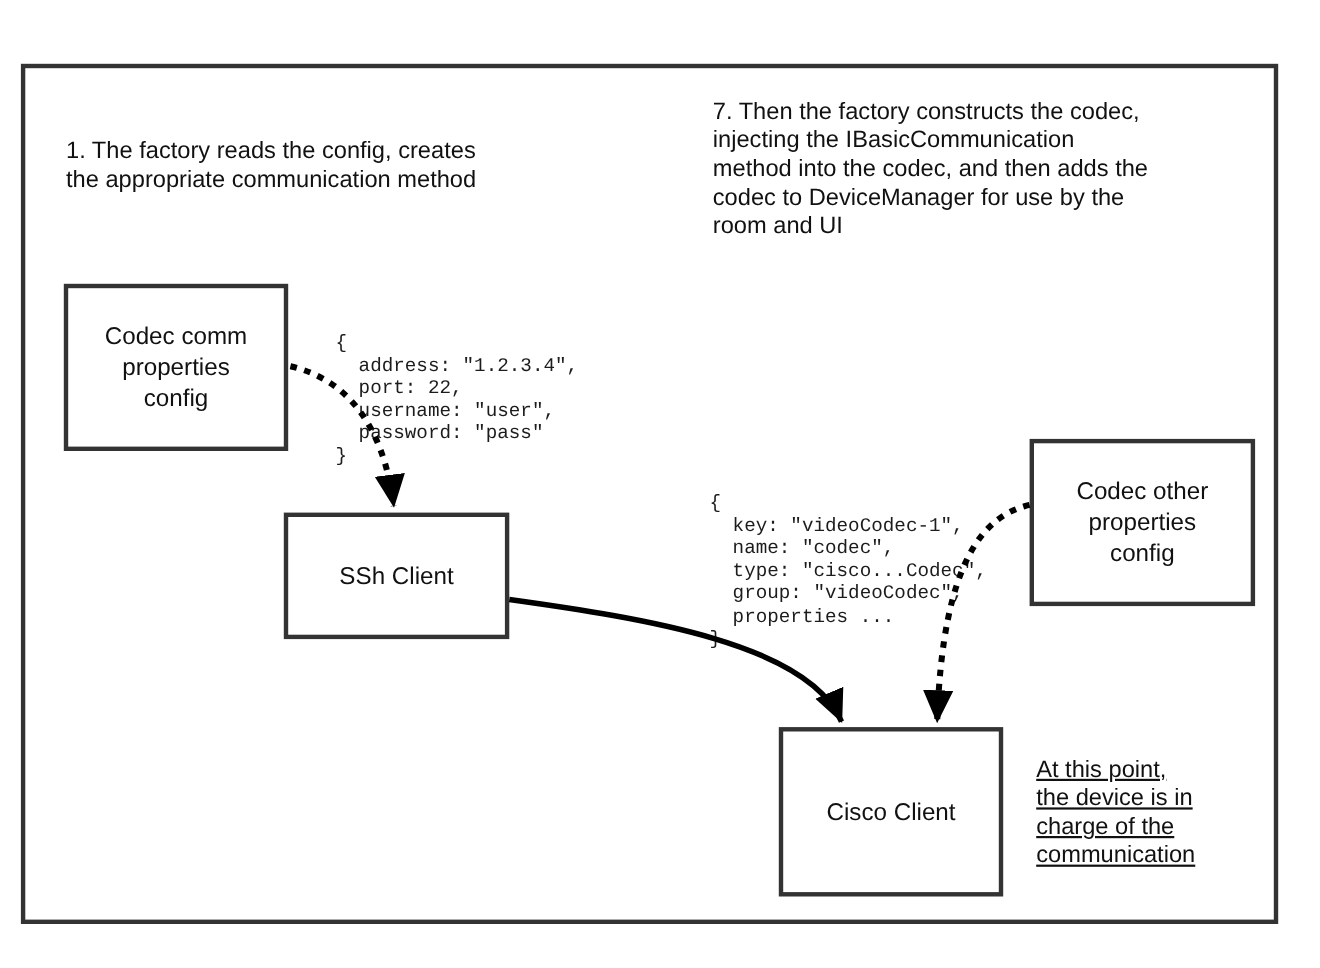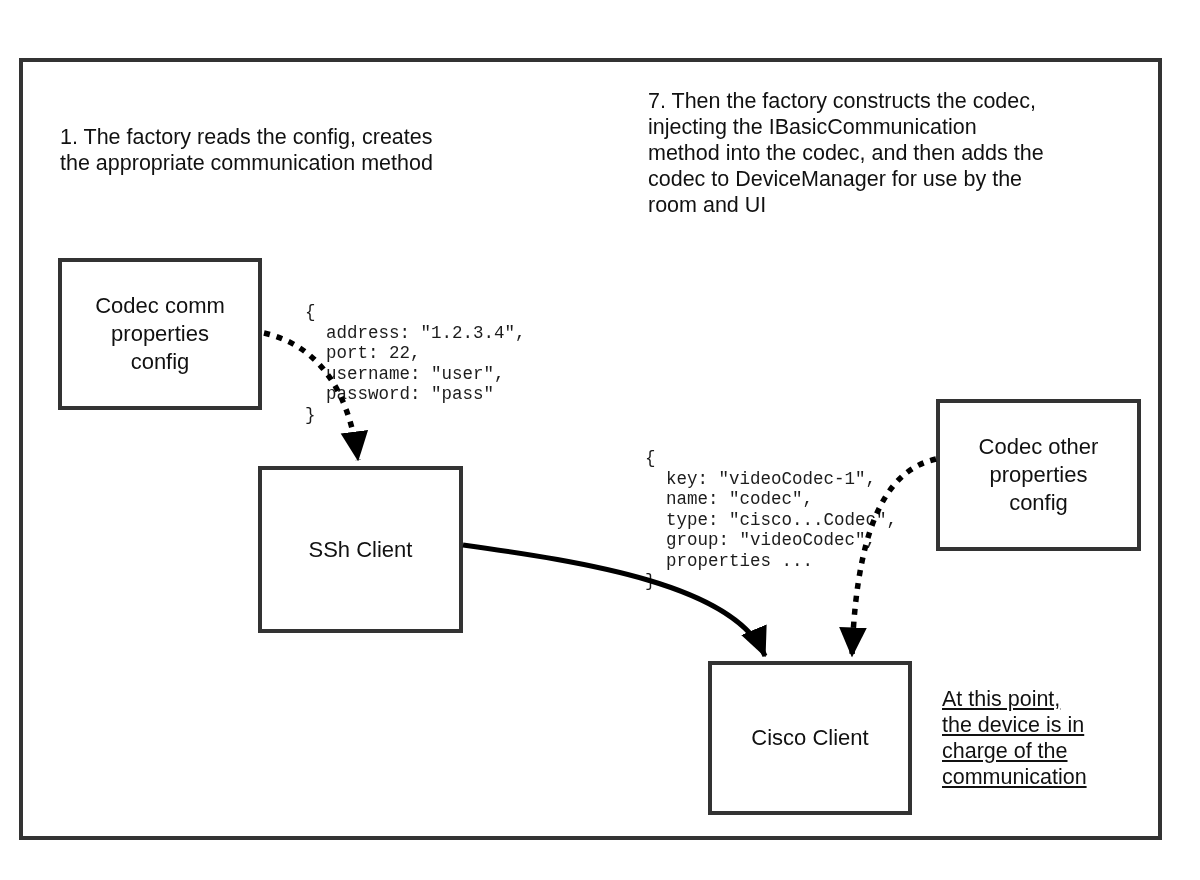--- a/index.html
+++ b/index.html
@@ -51,21 +51,21 @@
   }
   .code {
     position: absolute;
     white-space: pre;
     font-family: "Liberation Mono", "DejaVu Sans Mono", monospace;
     font-size: 17.5px;
     line-height: 20.5px;
     color: #1c1c1c;
   }
   #box-codec-comm   { left: 58px;  top: 258px; width: 204px; height: 152px; }
-  #box-ssh-client   { left: 258px; top: 466px; width: 205px; height: 167px; }
+  #box-ssh-client   { left: 258px; top: 466px; width: 205px; height: 115px; }
   #box-codec-other  { left: 936px; top: 384px; width: 205px; height: 152px; margin-top: 15px; }
   #box-cisco-codec  { left: 708px; top: 661px; width: 204px; height: 154px; }
 
   #note-step1   { left: 60px;  top: 88px;  width: 470px; margin-top: 36px; }
   #note-step2   { left: 648px; top: 88px;  width: 490px; }
   #note-device  { left: 942px; top: 686px; width: 210px; text-decoration: underline; }
 
   #code-comm    { left: 305px; top: 302px; }
   #code-codec   { left: 645px; top: 448px; }
 

